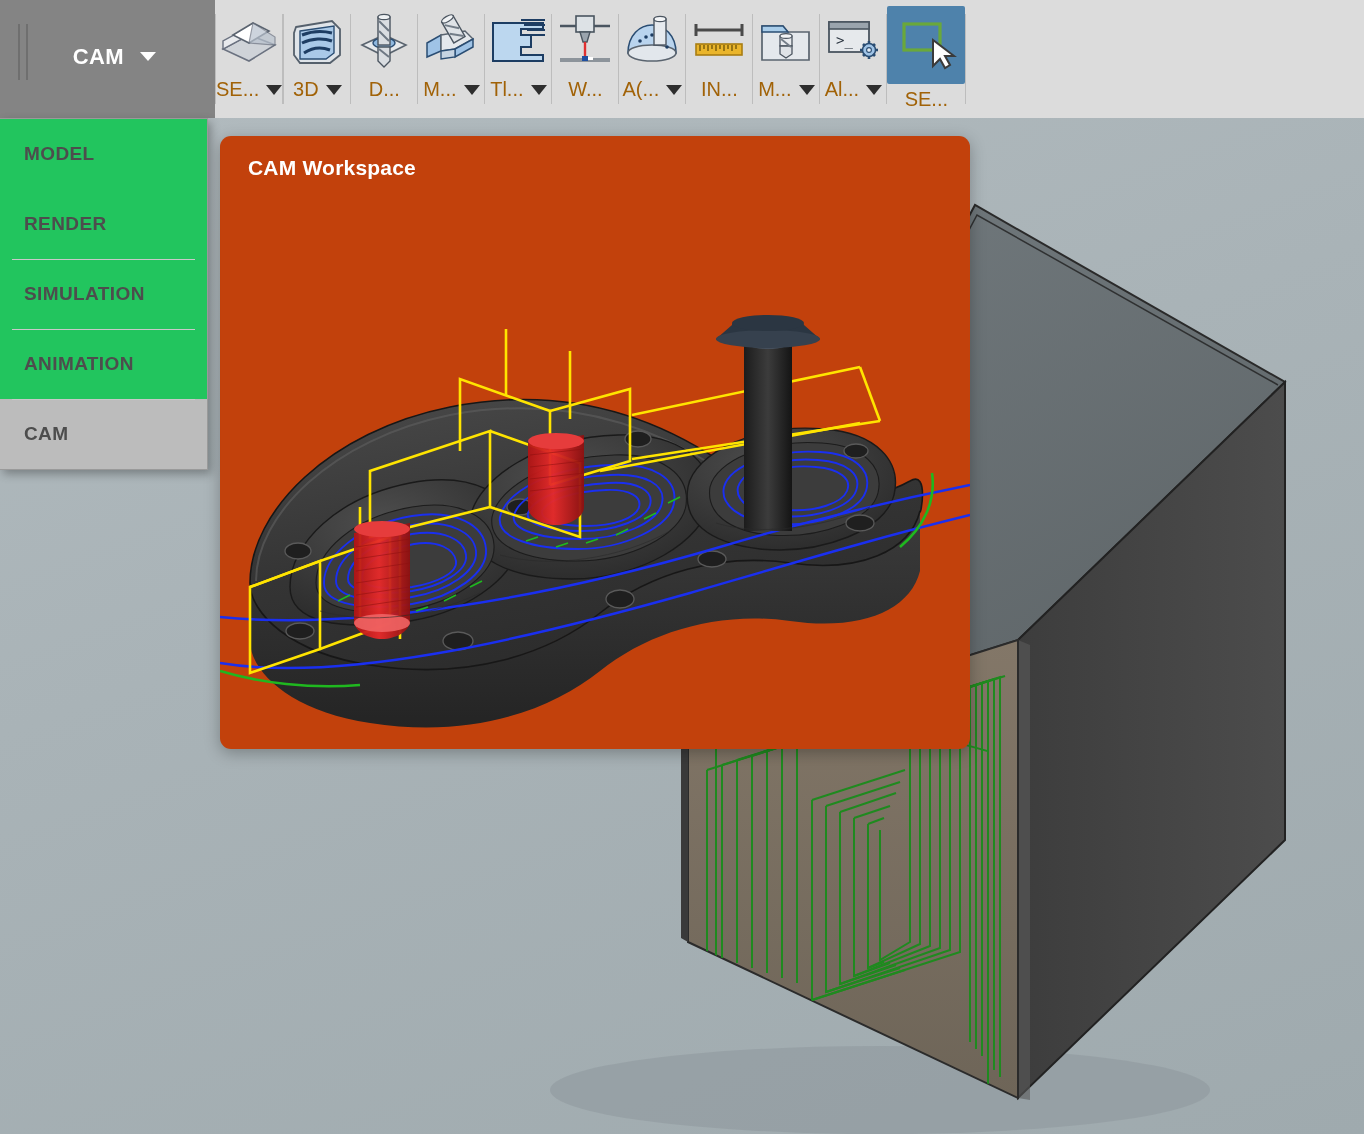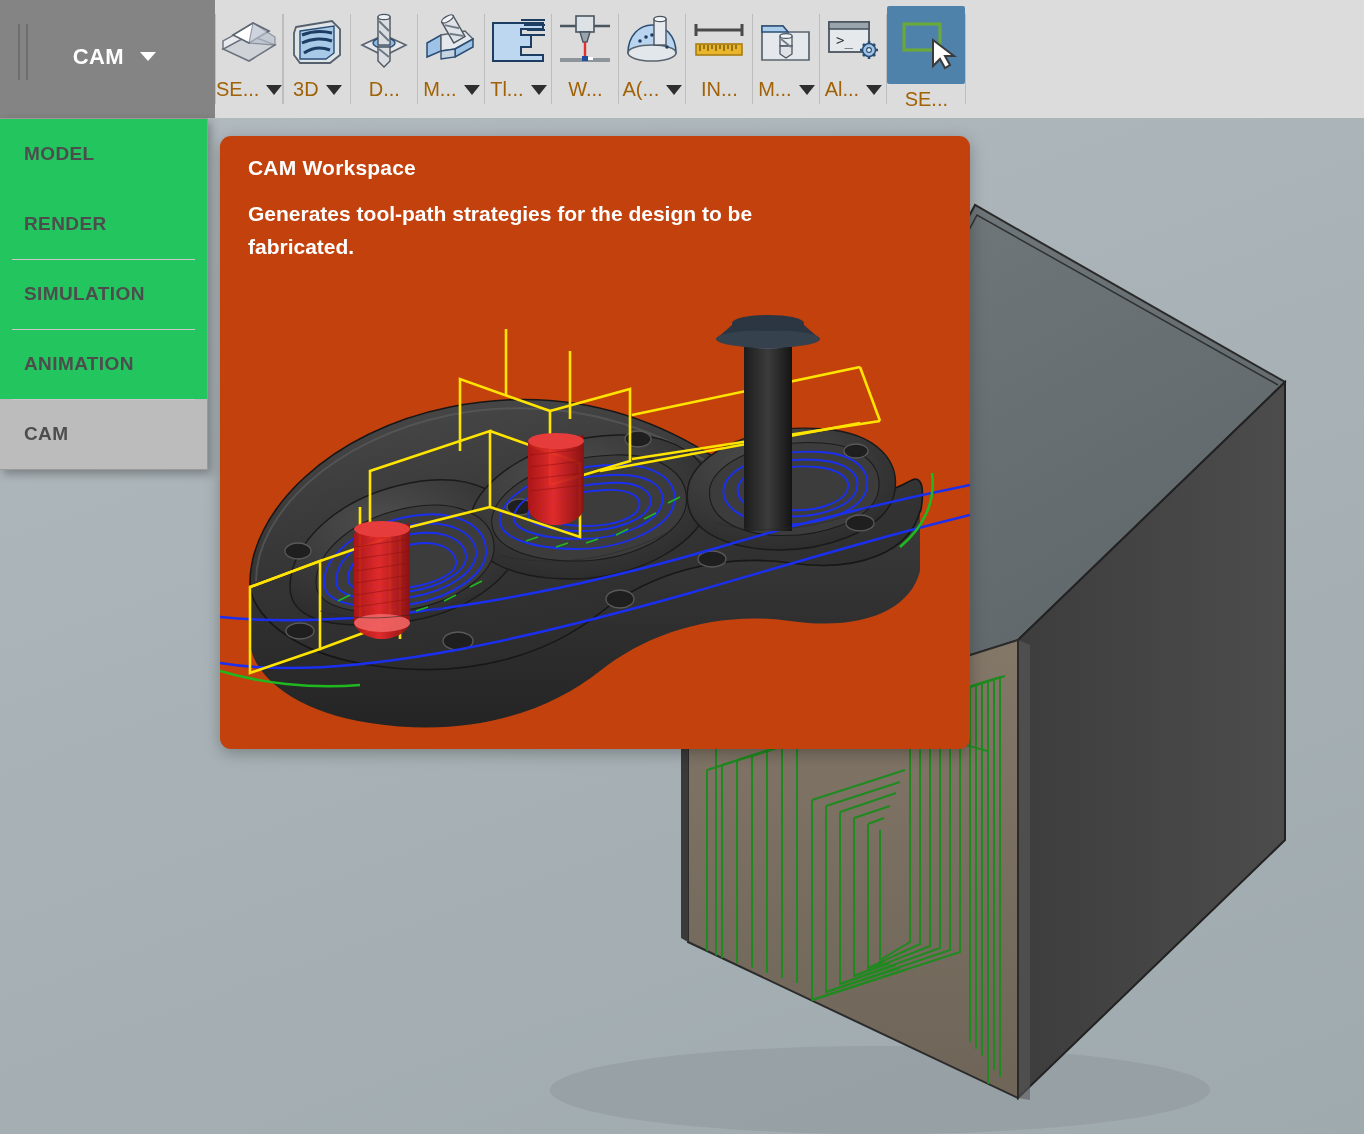--- a/index.html
+++ b/index.html
@@ -473,21 +473,20 @@
   <div class="ws-item div-top">
     <span>ANIMATION</span>
   </div>
   <div class="ws-item div-top sel">
     <span>CAM</span>
   </div>
 </div>
 
 <div id="tooltip">
   <div id="tt-title">CAM Workspace</div>
-  <div id="tt-desc">Generates tool-path strategies for the design to be fabricated.</div>
 
   <svg id="tt-art" viewBox="0 0 750 438">
     <defs>
       <linearGradient id="pTop" x1="0" y1="0" x2="0.4" y2="1">
         <stop offset="0%" stop-color="#4a4a4a"></stop>
           <stop offset="60%" stop-color="#343434"></stop>
         <stop offset="100%" stop-color="#2c2c2c"></stop>
       </linearGradient>
       <linearGradient id="pSide" x1="0" y1="0" x2="0" y2="1">
         <stop offset="0%" stop-color="#3b3b3b"></stop>

